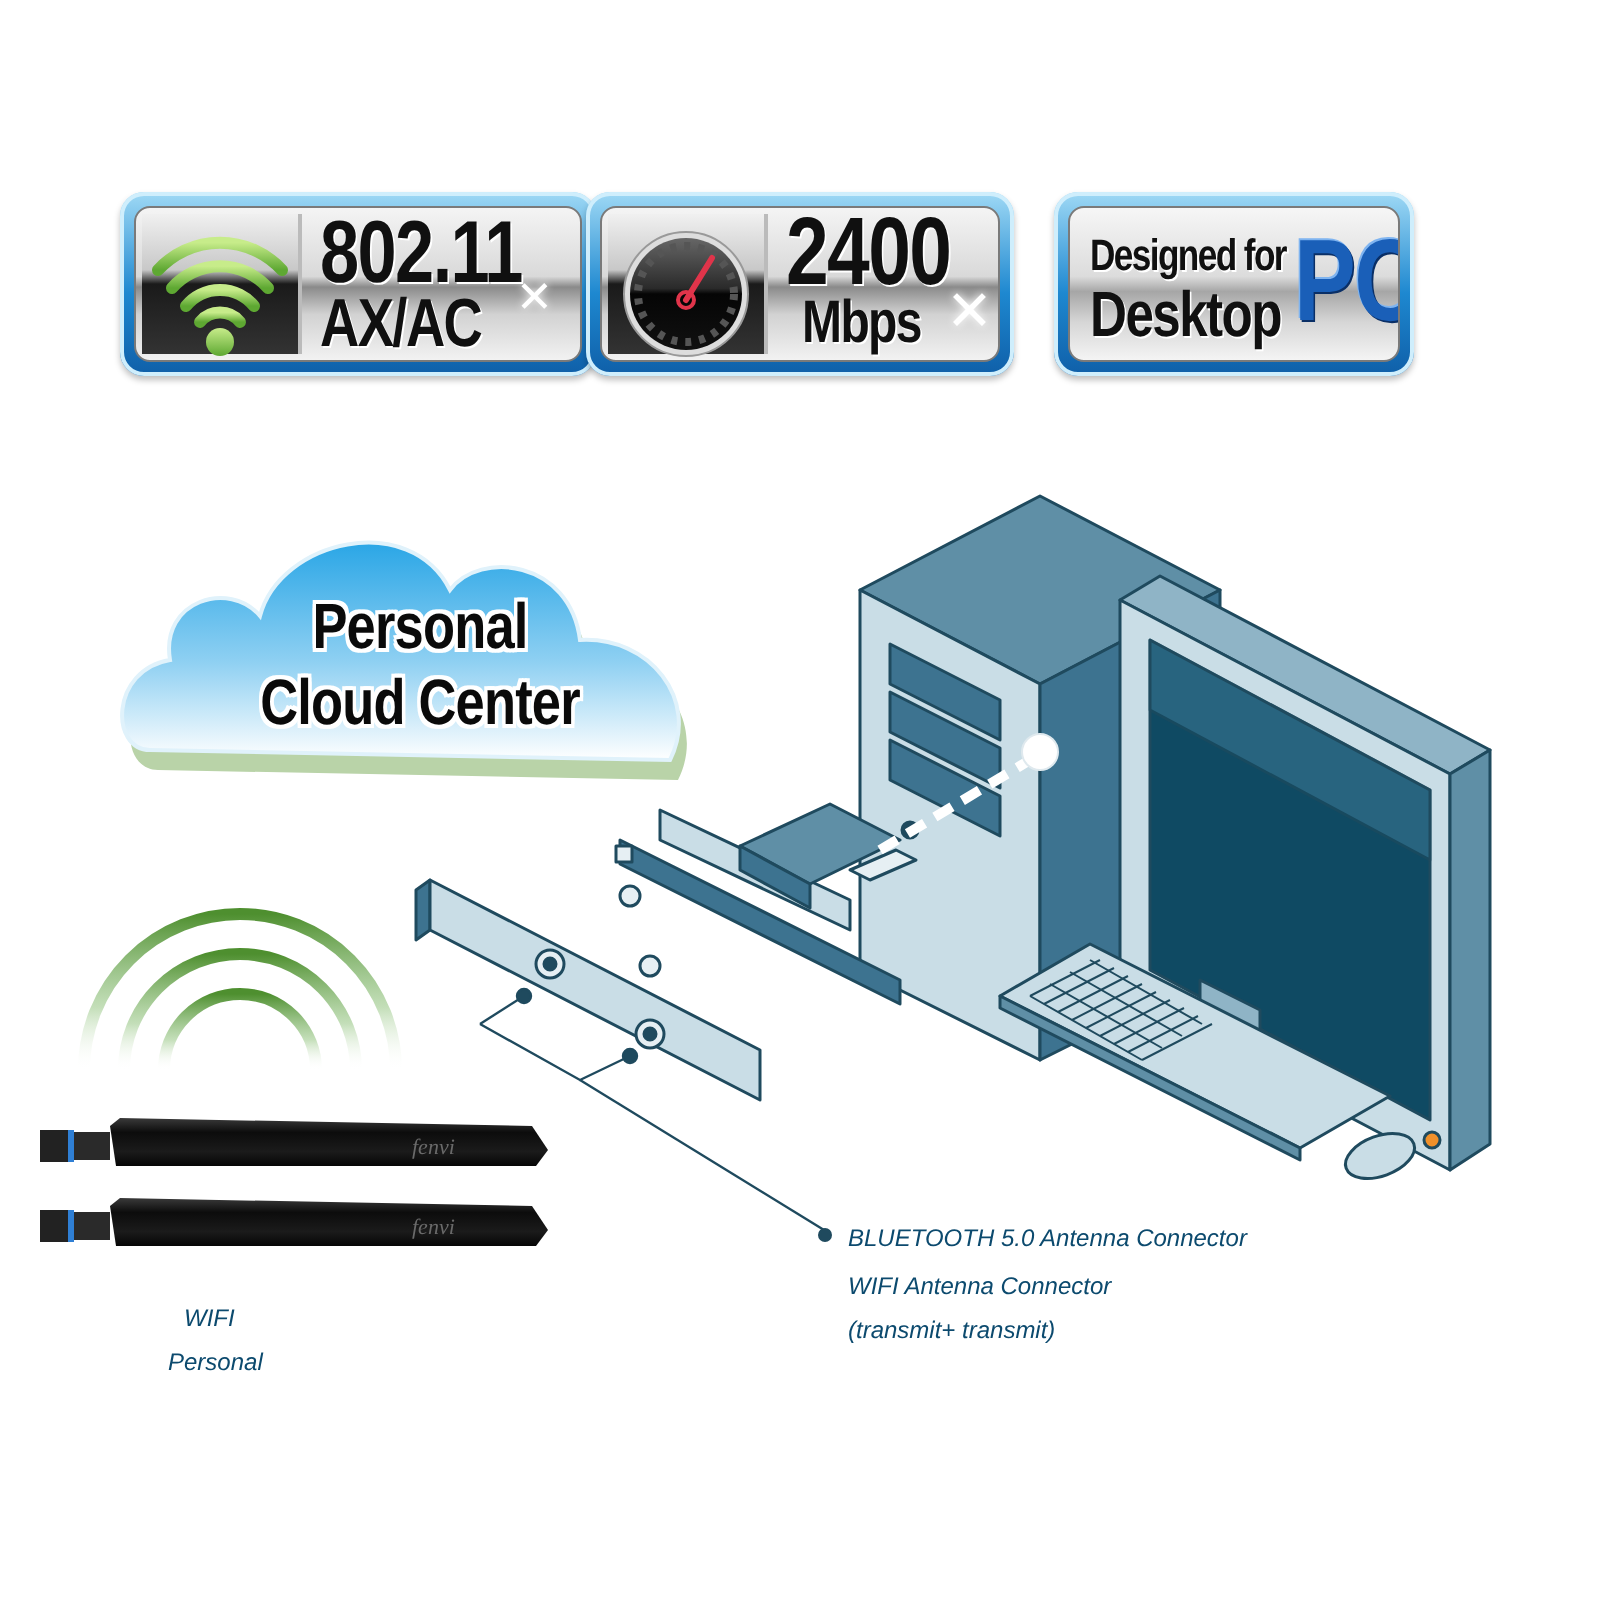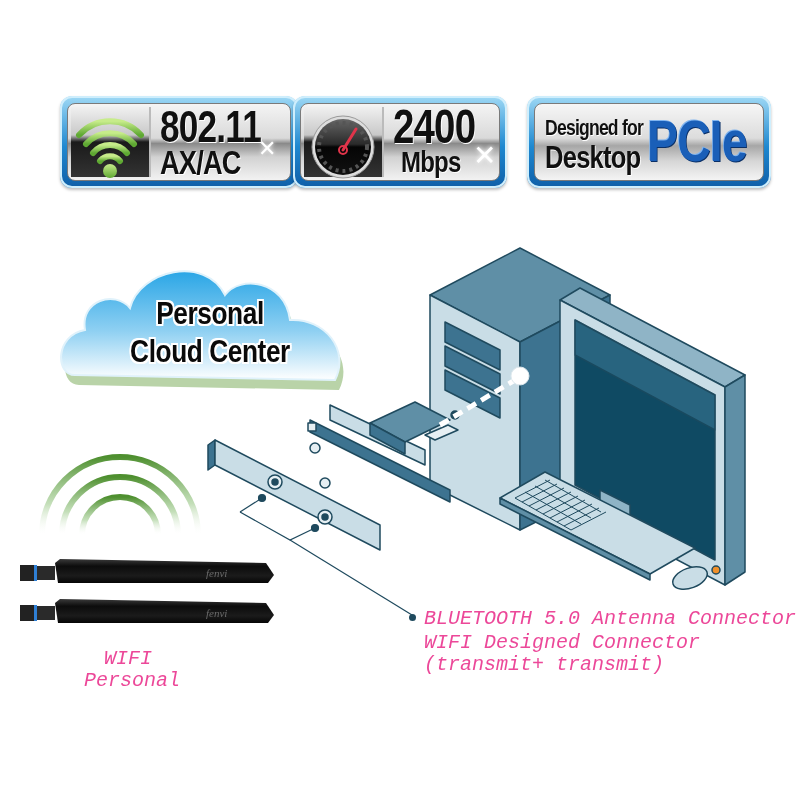--- a/index.html
+++ b/index.html
@@ -33,22 +33,22 @@
 
   
   .cloud-label {
     position:absolute; font-weight:bold; color:#0a0a0a; text-align:center;
     font-family:"Liberation Sans", sans-serif; letter-spacing:-0.5px;
     transform:scaleX(0.82); transform-origin:center;
     text-shadow:2px 2px 0 #fff, -2px -2px 0 #fff, 2px -2px 0 #fff, -2px 2px 0 #fff, 0 2px 0 #fff, 0 -2px 0 #fff, 2px 0 0 #fff, -2px 0 0 #fff;
   }
 
   .caption {
-    position:absolute; font-style:italic; color:#ec4899; font-size:20px; line-height:22px;
-    font-family:Liberation Mono, monospace;
+    position:absolute; font-style:italic; color:#0c4a6e; font-size:12px; line-height:22px;
+    font-family:Liberation Sans, sans-serif;
   }
 </style>
 </head>
 <body>
 
 <div class="badge" style="left:60px; width:218px;padding-left:20px;">
   <div class="badge-inner">
     <div class="badge-icon-box">
       <svg width="78" height="72" viewBox="0 0 78 72" style="position:absolute;left:0;top:2px;">
         <defs>
@@ -88,21 +88,21 @@
         <line x1="39" y1="43" x2="52" y2="22" stroke="#e0344a" stroke-width="3" stroke-linecap="round"></line>
         <circle cx="39" cy="43" r="4" fill="none" stroke="#e0344a" stroke-width="2"></circle>
       </svg>
     </div>
     <div class="badge-text" style="left:92px; top:-2px; font-size:48px; line-height:50px;">2400</div>
     <div class="badge-text" style="left:100px; top:42px; font-size:30px; line-height:32px;">Mbps</div>
     <div class="sparkle" style="left:172px; top:38px; font-size:28px;">✕</div>
   </div>
 </div>
 
-<div class="badge" style="left:527px; width:244px;">
+<div class="badge" style="left:527px; width:180px;">
   <div class="badge-inner" style="background:linear-gradient(#f6f6f6 0%, #dcdcdc 45%, #a6a6a6 55%, #d6d6d6 75%, #f4f4f4 100%);">
     <div class="badge-text" style="left:10px; top:12px; font-size:22px; line-height:24px;">Designed for</div>
     <div class="badge-text" style="left:10px; top:36px; font-size:32px; line-height:34px;">Desktop</div>
     <div class="badge-text" style="left:112px; top:6px; font-size:58px; line-height:62px; color:#1a5fb8; text-shadow:1px 1px 0 #0a2f66, -1px -1px 0 #7fb4f0;">PCIe</div>
   </div>
 </div>
 
 <svg style="position:absolute; left:55px; top:240px;" width="300" height="160" viewBox="0 0 300 160">
   <defs>
     <linearGradient id="cloudg" x1="0" y1="0" x2="0" y2="1">
@@ -147,21 +147,21 @@
     <text x="190" y="22" fill="#6a6a6a" font-size="11" font-style="italic" font-family="Liberation Serif, serif">fenvi</text>
   </g>
   <g transform="translate(0,40)">
     <rect x="4" y="10" width="14" height="16" fill="#222"></rect>
     <rect x="18" y="10" width="3" height="16" fill="#2f7fd4"></rect>
     <rect x="21" y="11" width="18" height="14" fill="#2a2a2a"></rect>
     <path d="M39 8 L44 4 L250 8 L258 20 L252 28 L42 28 Z" fill="url(#antg)"></path>
     <text x="190" y="22" fill="#6a6a6a" font-size="11" font-style="italic" font-family="Liberation Serif, serif">fenvi</text>
   </g>
 </svg>
-<div class="caption" style="left:104px; top:648px;">WIFI</div>
+<div class="caption" style="left:92px; top:648px;">WIFI</div>
 <div class="caption" style="left:84px; top:670px;">Personal</div>
 
 <svg style="position:absolute; left:200px; top:240px;" width="560" height="380" viewBox="0 0 560 380">
   <g stroke="#1f4a5e" stroke-width="1.5" stroke-linejoin="round">
 
     <g>
       <polygon points="230,55 320,8 410,55 320,102" fill="#5f8fa6"></polygon>
       <polygon points="230,55 320,102 320,290 230,245" fill="#c9dde6"></polygon>
       <polygon points="320,102 410,55 410,245 320,290" fill="#3d7390"></polygon>
       <polygon points="245,82 300,110 300,130 245,102" fill="#3d7390"></polygon>
@@ -220,14 +220,14 @@
     <polyline points="40,272 62,258"></polyline>
     <polyline points="40,272 90,300 115,288"></polyline>
     <polyline points="90,300 212,375"></polyline>
     <circle cx="62" cy="258" r="3.5" fill="#1f4a5e"></circle>
     <circle cx="115" cy="288" r="3.5" fill="#1f4a5e"></circle>
   </g>
 </svg>
 
 <div style="position:absolute; left:409px; top:614px; width:7px; height:7px; border-radius:50%; background:#1f4a5e;"></div>
 <div class="caption" style="left:424px; top:608px;">BLUETOOTH  5.0 Antenna Connector</div>
-<div class="caption" style="left:424px; top:632px;">WIFI Designed Connector</div>
+<div class="caption" style="left:424px; top:632px;">WIFI Antenna Connector</div>
 <div class="caption" style="left:424px; top:654px;">(transmit+ transmit)</div>
 
 </body></html>

